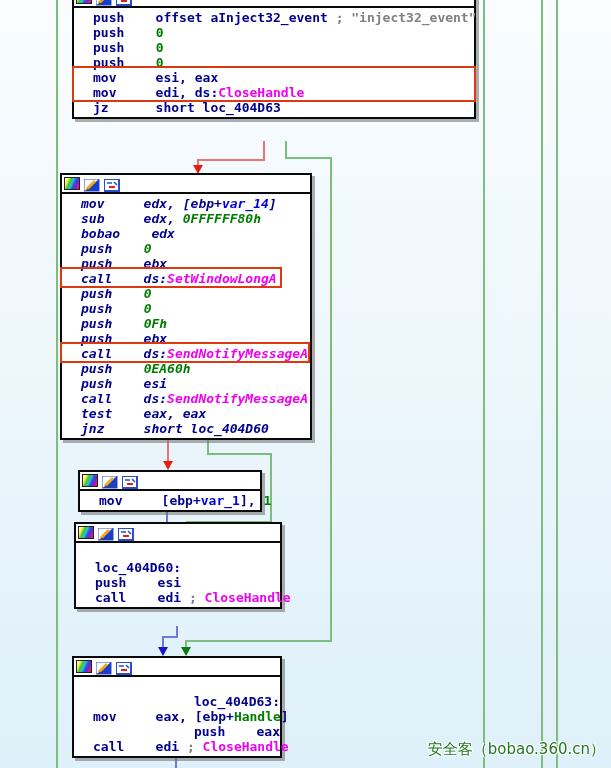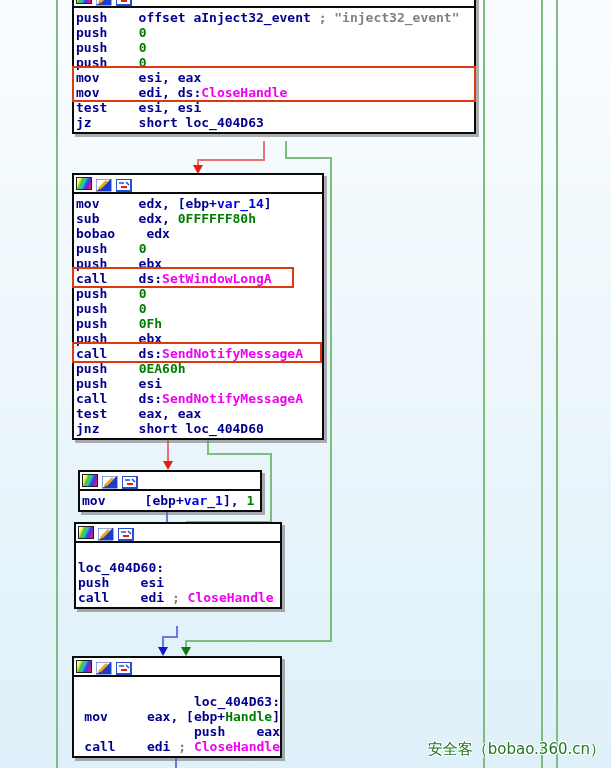--- a/index.html
+++ b/index.html
@@ -26,32 +26,32 @@
   }
   .block-header{
     height:15px;border-bottom:2px solid #0a0a0a;background:#fff;
     display:flex;align-items:center;gap:4px;padding:1px 2px;
   }
   .hicon{width:16px;height:13px;display:inline-block;flex:0 0 auto;cursor:pointer;}
   .palette{
     border:1px solid #222;box-sizing:border-box;
     background:linear-gradient(115deg,#ffffff 4%,#f6ef3a 20%,#39c439 35%,#2bc7c7 48%,#2b51e0 63%,#7a1fd0 77%,#d01f8a 89%,#e01f1f 100%);
   }
-  .code{padding:2px 0 2px 2px;}
+  .code{padding:2px 0 2px 19px;}
   .line{height:15px;line-height:15px;font-size:13px;font-weight:bold;white-space:pre;}
   .tk-op{color:#00008c;}
   .tk-num{color:#007c00;}
   .tk-api{color:#f000f0;}
   .tk-cm{color:#808080;}
   .tk-lv{color:#0000e0;}
   .tk-nv{color:#007c00;}
   .hlbox{position:absolute;border:2px solid #dd3810;pointer-events:none;}
   
   #b0{left:72px;top:-13px;width:400px;}
-  #b1{left:72px;top:173px;width:248px;}
+  #b1{left:60px;top:173px;width:248px;font-style:italic;}
   #b2{left:78px;top:470px;width:180px;}
   #b3{left:74px;top:522px;width:204px;}
   #b4{left:72px;top:656px;width:206px;text-align:right;}
   .watermark{
     position:absolute;right:6px;top:740px;
     font-family:"DejaVu Sans",sans-serif;font-size:15px;color:#20771f;
     text-shadow:1px 1px 0 #fff,-1px -1px 0 #fff,1px -1px 0 #fff,-1px 1px 0 #fff;
   }
 </style>
 </head>
@@ -118,21 +118,20 @@
           <line x1="5" y1="8" x2="11" y2="8" stroke="#e02020" stroke-width="2"></line>
         </svg></span>
   </div>
   <div class="code">
       <div class="line"><span class="tk-op">push    offset aInject32_event</span><span class="tk-cm"> ; "inject32_event"</span></div>
       <div class="line"><span class="tk-op">push    </span><span class="tk-num">0</span></div>
       <div class="line"><span class="tk-op">push    </span><span class="tk-num">0</span></div>
       <div class="line"><span class="tk-op">push    </span><span class="tk-num">0</span></div>
       <div class="line"><span class="tk-op">mov     esi, eax</span></div>
       <div class="line"><span class="tk-op">mov     edi, ds:</span><span class="tk-api">CloseHandle</span></div>
-      <div class="line"><span class="tk-op">test    esi, esi</span></div>
       <div class="line"><span class="tk-op">jz      short loc_404D63</span></div>
     </div>
 <div class="hlbox" style="top: 77px; height: 32px; left: -2px; right: -2px;"></div>
   </div>
 
 <div class="block" id="b1">
   <div class="block-header">
     <span class="hicon palette"></span>
     <span class="hicon"><svg width="16" height="13">
           <rect x="0" y="0" width="15" height="12" fill="#fff" stroke="#2a4ecb"></rect>

